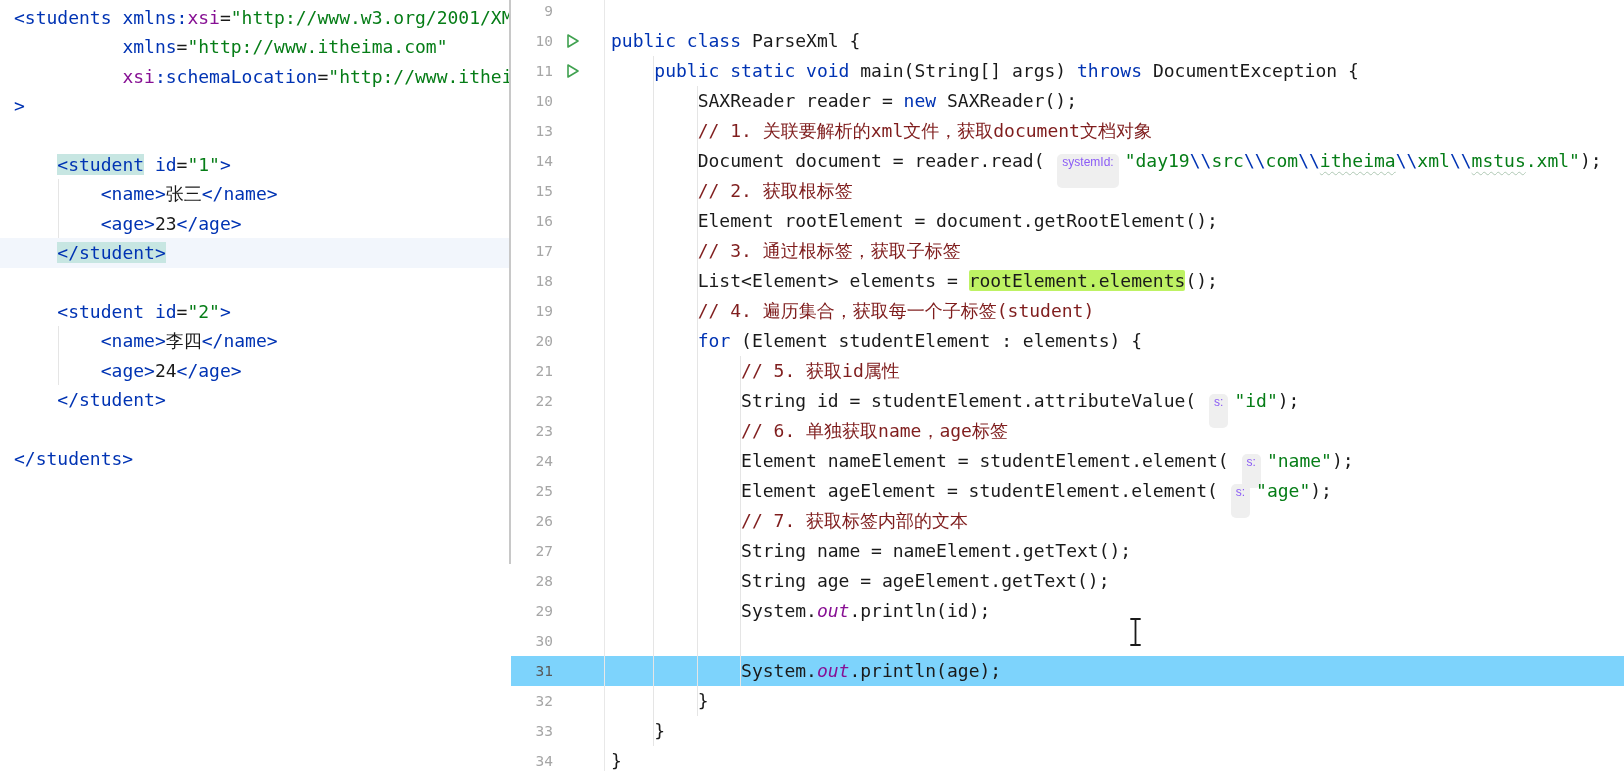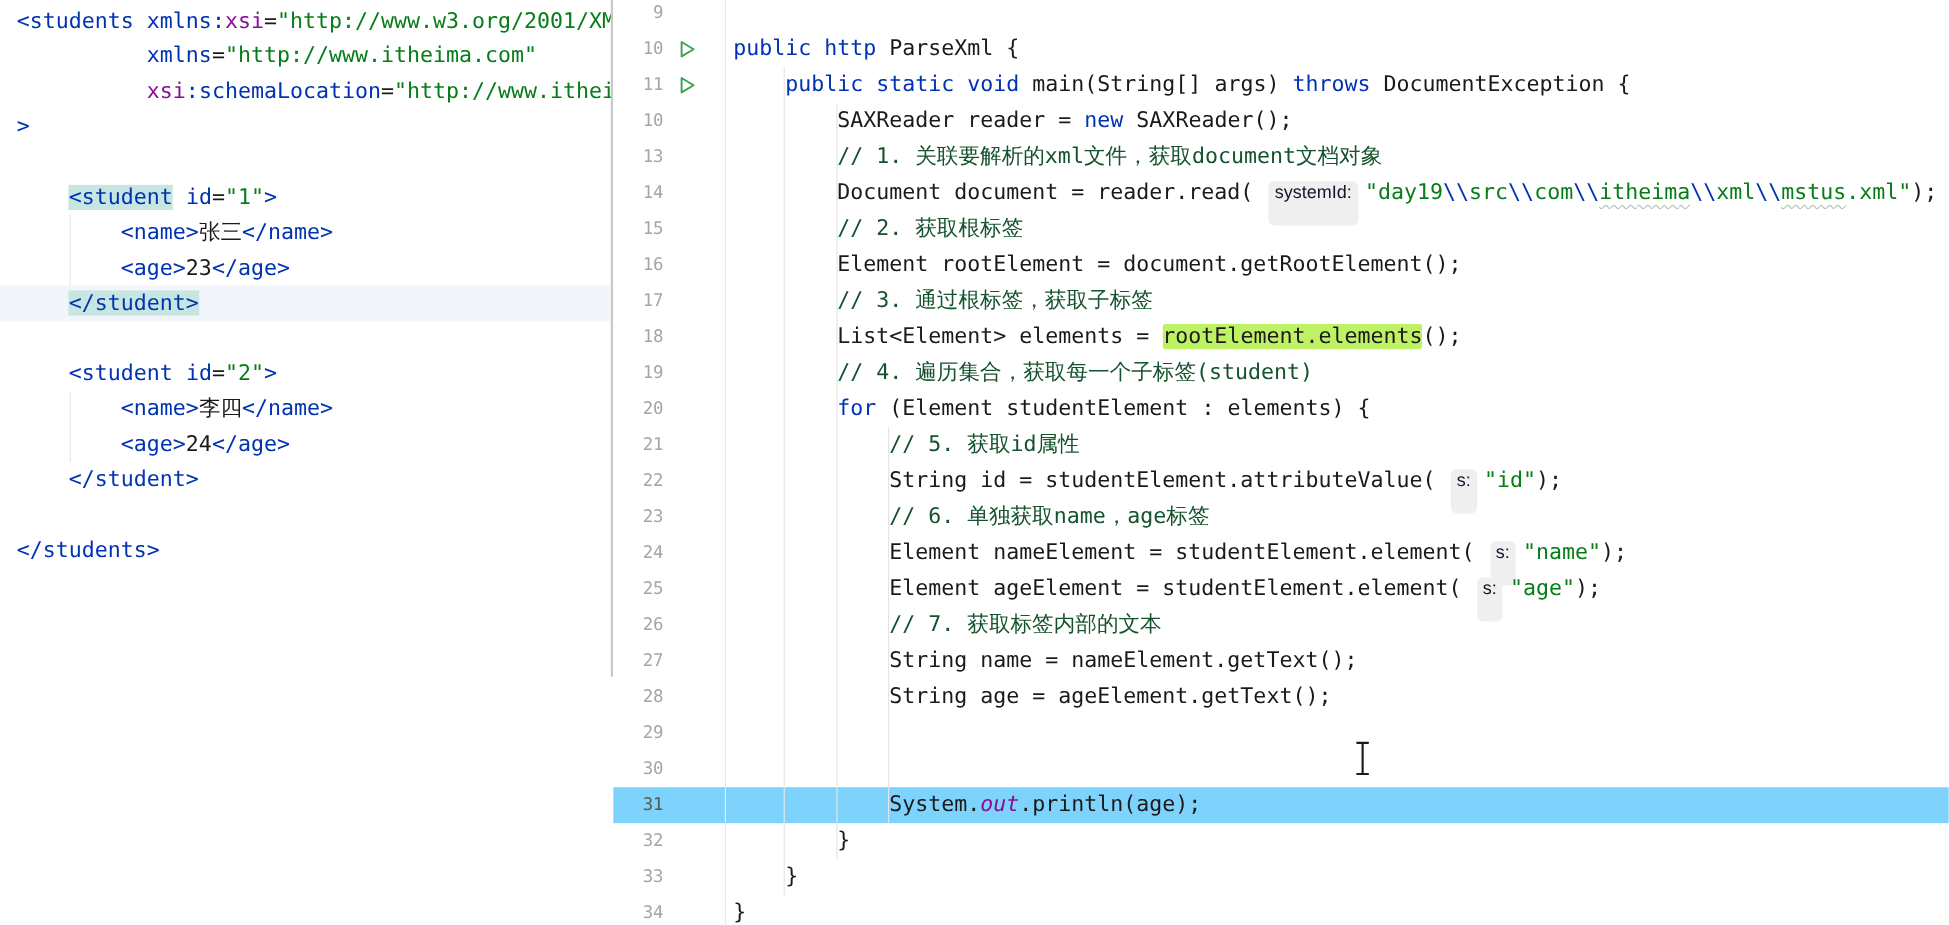--- a/index.html
+++ b/index.html
@@ -24,30 +24,30 @@
   .jnum{flex:0 0 42px;text-align:right;font-size:14.5px;color:#A6A6A6;}
   .jrow.caret .jnum{color:#595959;}
   .jicon{flex:0 0 51px;border-right:1px solid #E8E8E8;position:relative;}
   .jcode{white-space:pre;padding-left:6px;font-size:18px;}
 
   
   .tok-k{color:#0033B3;}
   .tok-d{color:#1A1A1A;}
   .tok-s{color:#067D17;}
   .tok-e{color:#0033B3;}
-  .tok-c{color:#14532d;}
+  .tok-c{color:#7f1d1d;}
   .tok-p{color:#871094;}
   .tok-f{color:#871094;font-style:italic;}
   .bg-t{background:#C7E6E2;}
   .bg-y{background:#bef264;border-radius:2px;}
   .sq{text-decoration:underline;text-decoration-style:wavy;
       text-decoration-color:#AFC8B4;text-decoration-thickness:1px;
       text-underline-offset:4px;}
-  .inlay{font-family:"Liberation Sans",sans-serif;font-size:15px;
-         color:#0f172a;background:#EFEFEF;border-radius:5px;
+  .inlay{font-family:"Liberation Sans",sans-serif;font-size:12px;
+         color:#8b5cf6;background:#EFEFEF;border-radius:5px;
          padding:1px 5px 19px 5px;margin:0 6px 0 2px;vertical-align:1px;}
 
   
   .guide{position:absolute;width:1px;background:#E5E5E5;pointer-events:none;}
 
   
   .run-svg{position:absolute;left:12px;top:7px;}
 
   
   .hscroll-thumb{position:absolute;left:15px;top:731px;width:322px;height:13px;
@@ -104,21 +104,21 @@
           <div class="jicon"></div>
           <div class="jcode"></div>
         </div>
         <div class="jrow">
           <div class="jnum">10</div>
           <div class="jicon">
             <svg class="run-svg" width="16" height="16" viewBox="0 0 16 16">
               <path d="M3 2 L13 8 L3 14 Z" fill="none" stroke="#3FA14F" stroke-width="1.6" stroke-linejoin="round"></path>
             </svg>
           </div>
-          <div class="jcode"><span class="tok-k">public </span><span class="tok-k">http </span><span class="tok-d">ParseXml {</span></div>
+          <div class="jcode"><span class="tok-k">public </span><span class="tok-k">class </span><span class="tok-d">ParseXml {</span></div>
         </div>
         <div class="jrow">
           <div class="jnum">11</div>
           <div class="jicon">
             <svg class="run-svg" width="16" height="16" viewBox="0 0 16 16">
               <path d="M3 2 L13 8 L3 14 Z" fill="none" stroke="#3FA14F" stroke-width="1.6" stroke-linejoin="round"></path>
             </svg>
           </div>
           <div class="jcode"><span class="tok-d">    </span><span class="tok-k">public </span><span class="tok-k">static </span><span class="tok-k">void </span><span class="tok-d">main(String[] args) </span><span class="tok-k">throws </span><span class="tok-d">DocumentException {</span></div>
         </div>
@@ -203,20 +203,21 @@
           <div class="jcode"><span class="tok-d">            String name = nameElement.getText();</span></div>
         </div>
         <div class="jrow">
           <div class="jnum">28</div>
           <div class="jicon"></div>
           <div class="jcode"><span class="tok-d">            String age = ageElement.getText();</span></div>
         </div>
         <div class="jrow">
           <div class="jnum">29</div>
           <div class="jicon"></div>
+          <div class="jcode"><span class="tok-d">            System.</span><span class="tok-f">out</span><span class="tok-d">.println(id);</span></div>
         </div>
         <div class="jrow">
           <div class="jnum">30</div>
           <div class="jicon"></div>
         </div>
         <div class="jrow caret">
           <div class="jnum">31</div>
           <div class="jicon"></div>
           <div class="jcode"><span class="tok-d">            System.</span><span class="tok-f">out</span><span class="tok-d">.println(age);</span></div>
         </div>

